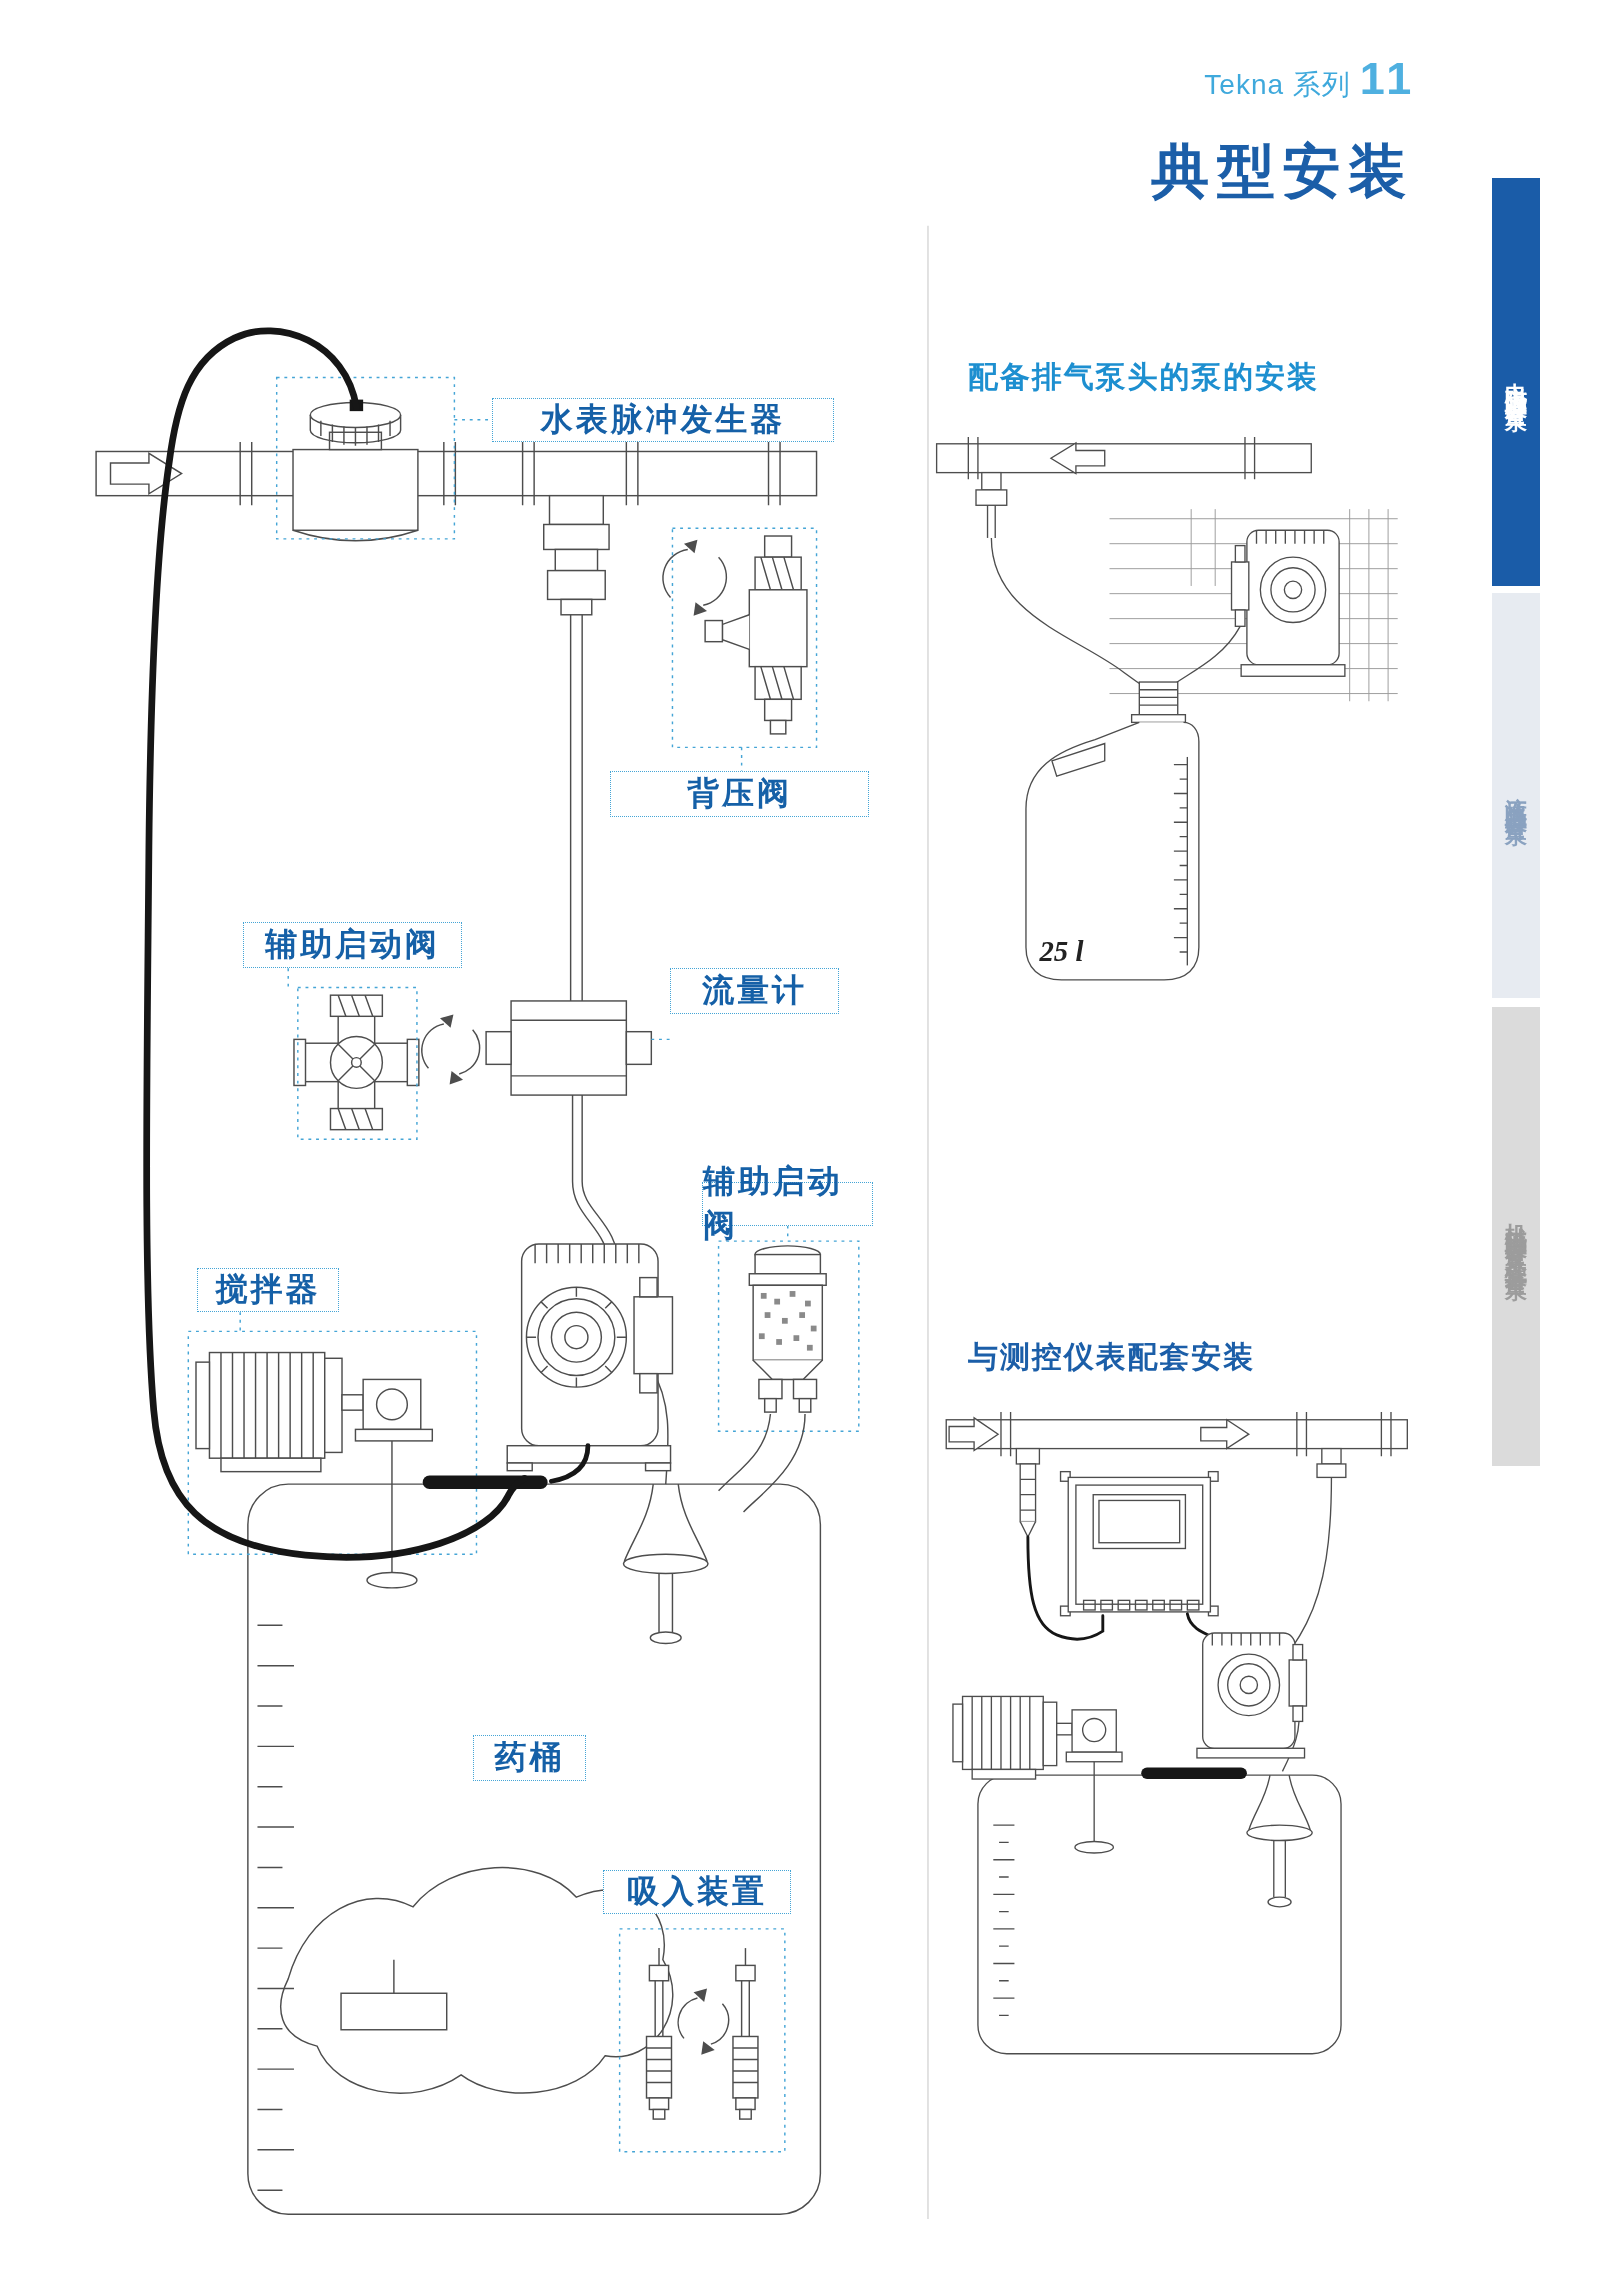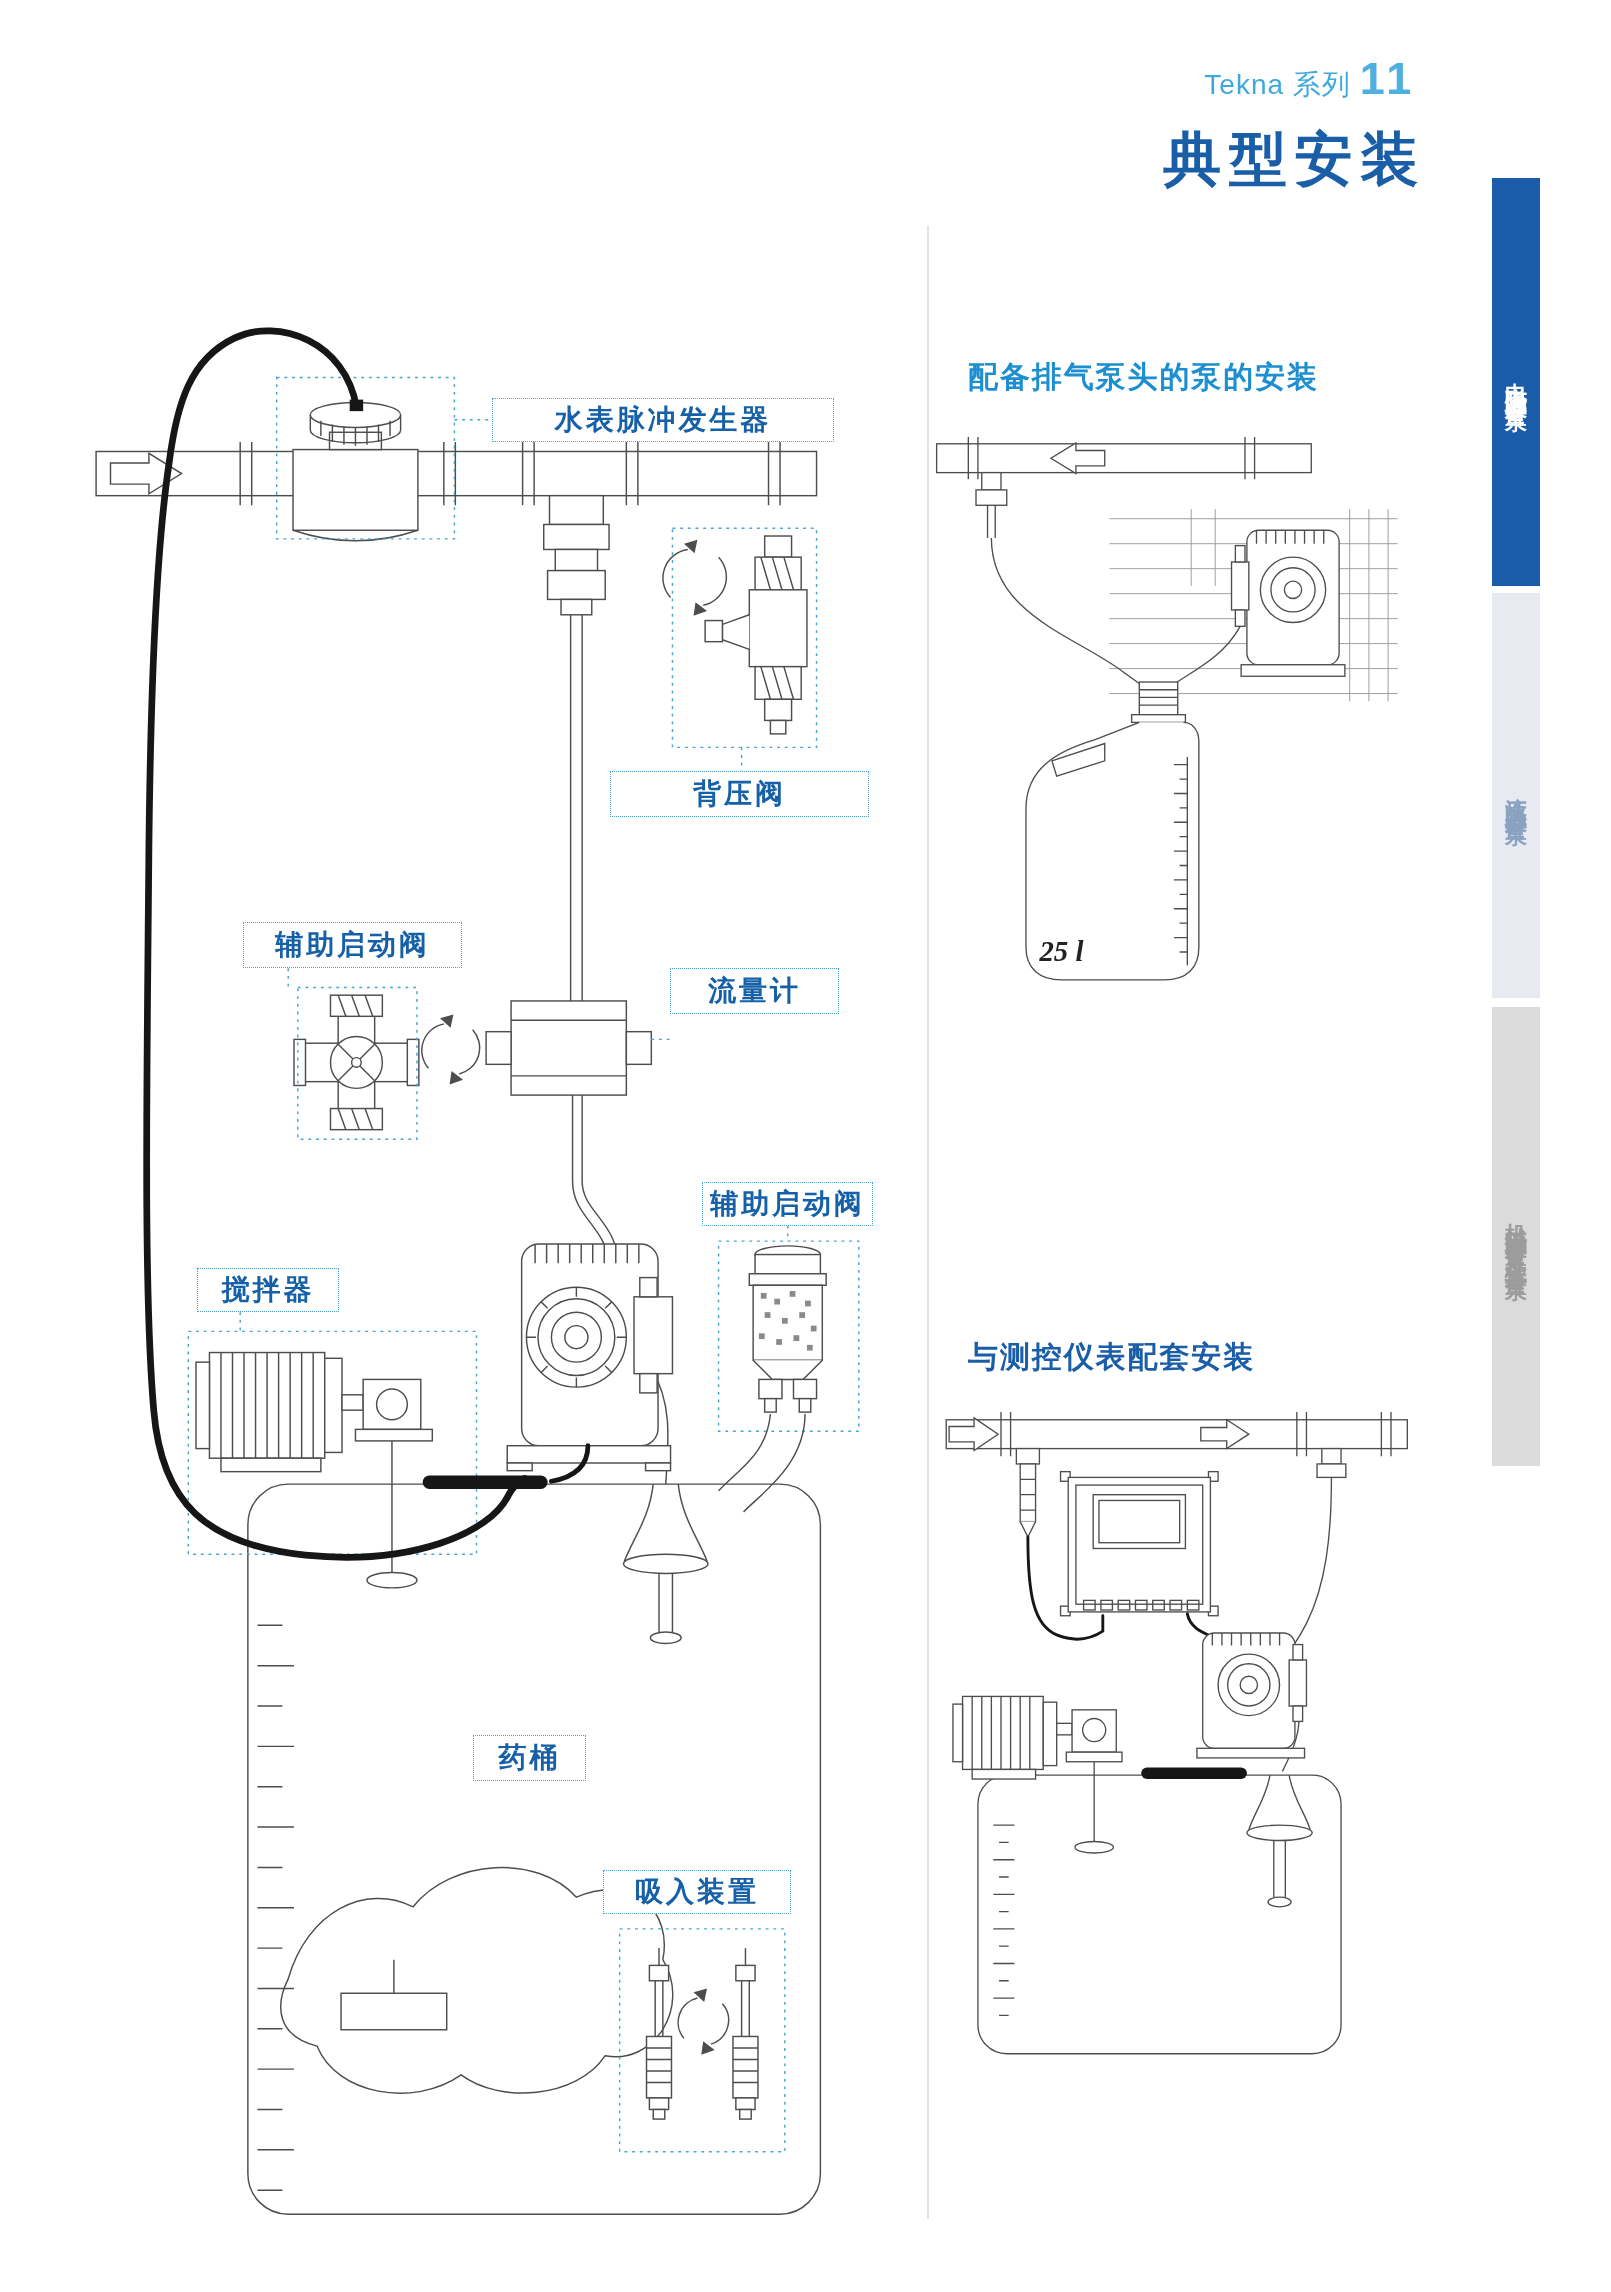--- a/index.html
+++ b/index.html
@@ -5,38 +5,38 @@
   html,body{margin:0;padding:0;background:#fff;}
   .page{
     position:relative;width:1611px;height:2292px;background:#fff;overflow:hidden;
     font-family:"Liberation Sans", sans-serif;
   }
   
   .hdr{position:absolute;top:53px;right:196px;display:flex;align-items:baseline;gap:9px;}
   .hdr .series{color:#3FA9DC;font-size:28px;letter-spacing:1px;}
   .hdr .pagenum{color:#4FB0E0;font-size:45px;font-weight:700;letter-spacing:3.8px;}
   .page-title{
-    position:absolute;top:121px;right:185px;margin:0;
+    position:absolute;top:121px;right:185px;margin:12px;
     color:#1B5EA8;font-size:58px;font-weight:800;letter-spacing:7.7px;
   }
   
   .sidebar-tab{
     position:absolute;left:1492px;width:48px;
     writing-mode:vertical-rl;text-orientation:upright;
     display:flex;align-items:center;justify-content:center;
     font-weight:700;font-size:22px;letter-spacing:4.8px;
   }
   .tab-1{top:178px;height:408px;background:#1A5CA8;color:#ffffff;}
   .tab-2{top:593px;height:405px;background:#E7EBF1;color:#8AA2C0;}
   .tab-3{top:1007px;height:459px;background:#DBDBDB;color:#9C9C9C;}
   
   .label-box{
     position:absolute;border:1.9px dotted #45A5D6;background:#fff;color:#1560A7;
     display:flex;align-items:center;justify-content:center;
-    font-size:28px;font-weight:700;letter-spacing:2.9px;box-sizing:border-box;
+    font-size:32px;font-weight:700;letter-spacing:2.9px;box-sizing:border-box;
   }
   
   .subtitle{position:absolute;margin:0;font-size:30px;font-weight:700;letter-spacing:1.9px;}
   .subtitle-cyan{color:#1D8FD0;}
   .subtitle-blue{color:#1B5EA8;}
   svg{position:absolute;left:0;top:0;}
   text{font-family:"Liberation Serif", serif;}
 </style>
 </head>
 <body>

